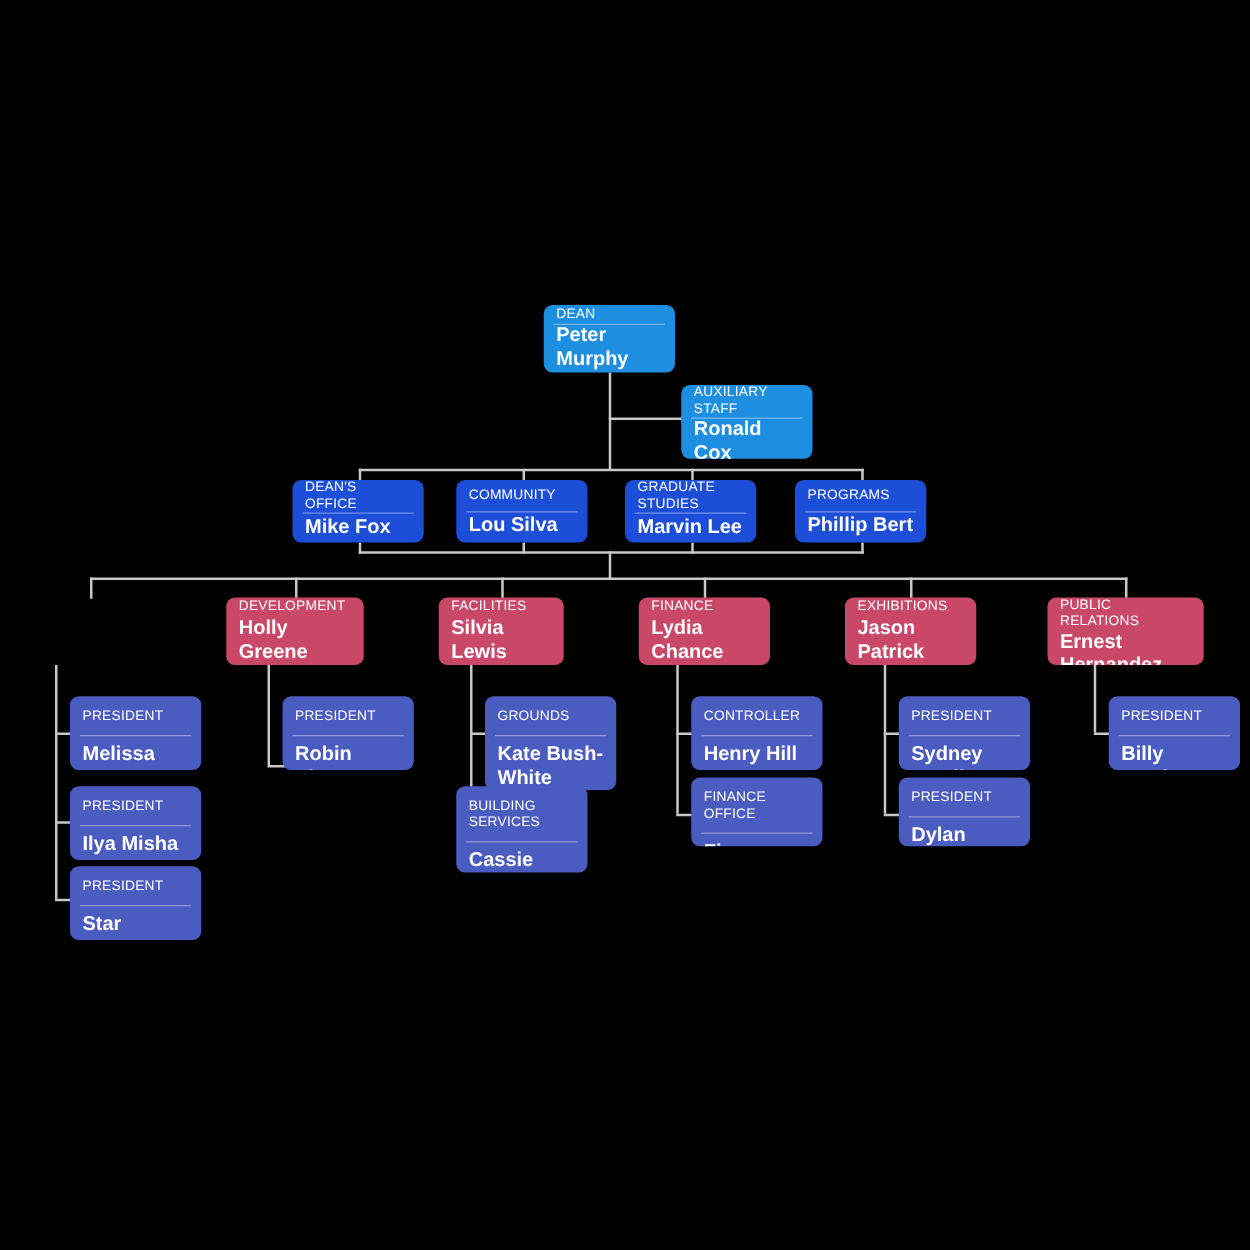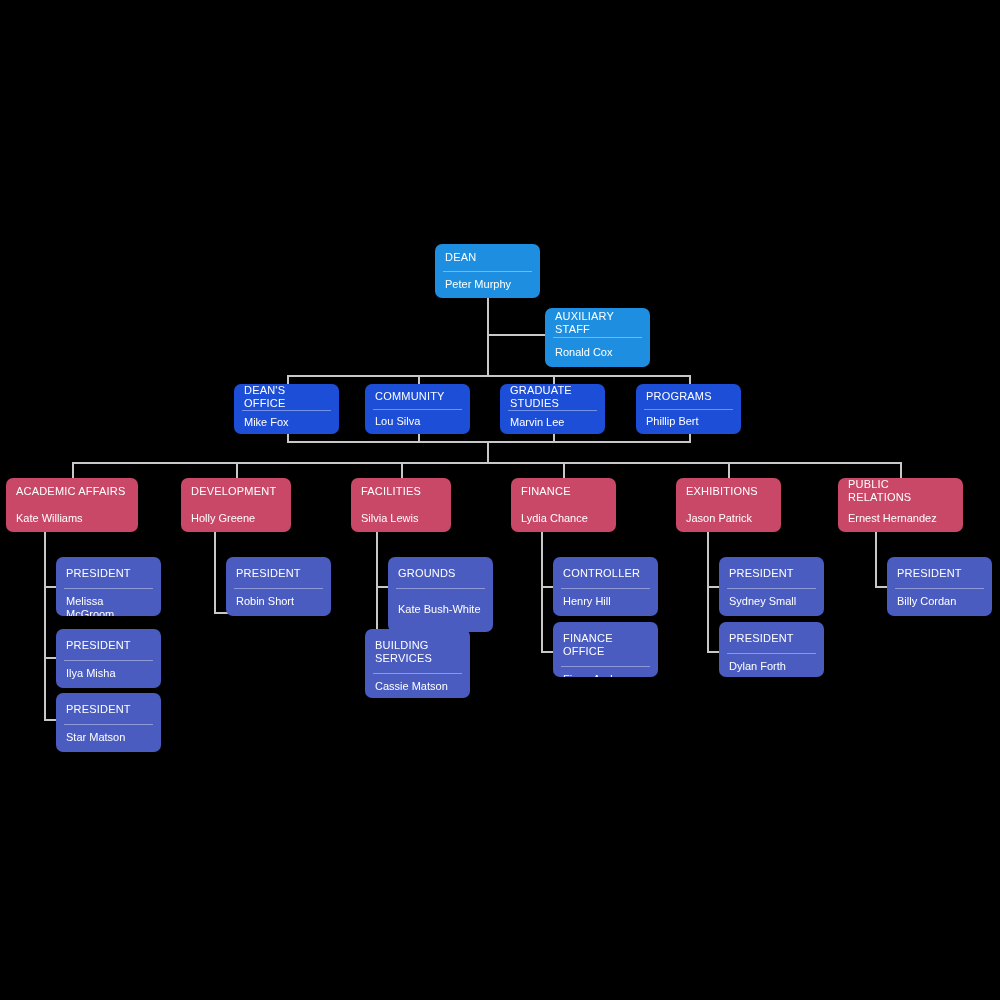--- a/index.html
+++ b/index.html
@@ -44,23 +44,24 @@
     letter-spacing: 0.2px;
     padding: 0 10px;
     white-space: pre-line;
     line-height: 1.18;
     border-radius: 12px;
   }
   .node .name {
     box-sizing: border-box;
     display: flex;
     align-items: center;
-    font-size: 11px;
+    font-size: 16px;
     padding: 0 10px;
     line-height: 1.18;
+    font-weight: bold;
   }
   .node .divider {
     height: 1px;
     margin: 0 8px;
     background: rgba(255,255,255,0.38);
     flex: 0 0 1px;
   }
 
   
   .blue   { background: #1e8fe0; }
@@ -159,25 +160,20 @@
     <div class="divider"></div>
     <div class="name">Marvin Lee</div>
   </div>
 
   <div class="node orange lvl2" style="left:636px; top:384px; width:105px; height:50px;">
     <div class="title">PROGRAMS</div>
     <div class="divider"></div>
     <div class="name">Phillip Bert</div>
   </div>
 
-  <div class="node pink lvl3" style="left:6px; top:478px; width:132px; height:54px;">
-    <div class="title">ACADEMIC AFFAIRS</div>
-    <div class="divider"></div>
-    <div class="name">Kate Williams</div>
-  </div>
 
   <div class="node pink lvl3" style="left:181px; top:478px; width:110px; height:54px;">
     <div class="title">DEVELOPMENT</div>
     <div class="divider"></div>
     <div class="name">Holly Greene</div>
   </div>
 
   <div class="node pink lvl3" style="left:351px; top:478px; width:100px; height:54px;">
     <div class="title">FACILITIES</div>
     <div class="divider"></div>

